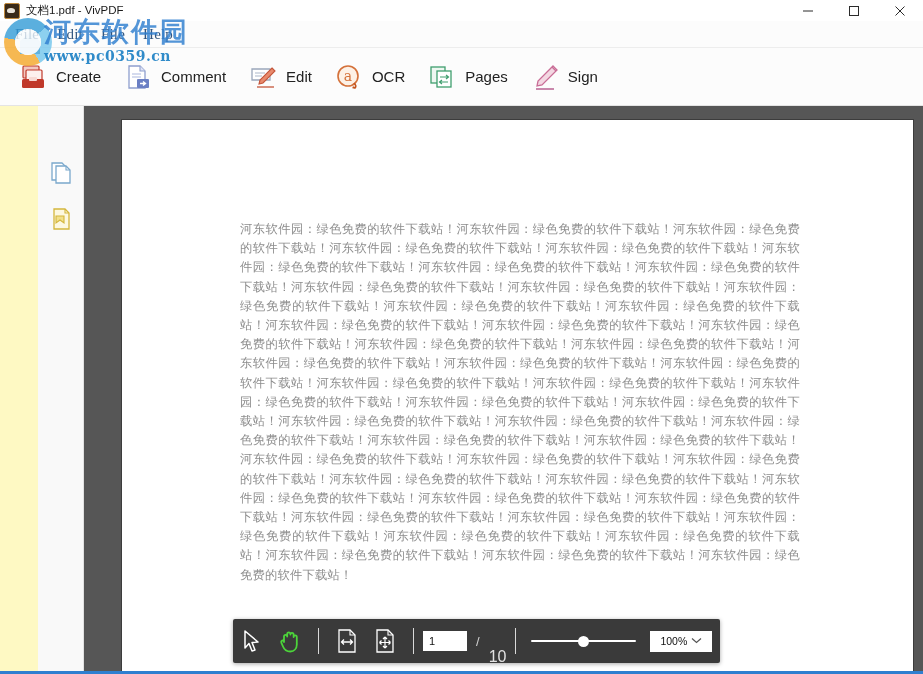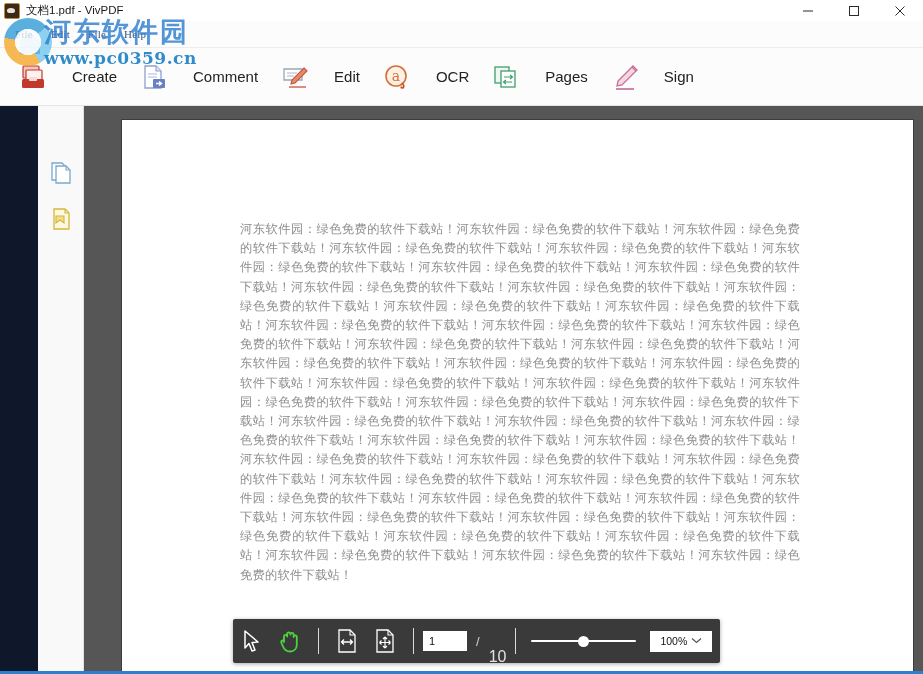--- a/index.html
+++ b/index.html
@@ -2,21 +2,21 @@
 <html><head>
 <meta charset="utf-8">
 <style>
   html,body{margin:0;padding:0;}
   body{
     width:923px;height:674px;overflow:hidden;
     font-family:"Liberation Sans", sans-serif;
     background:#ffffff;
     -webkit-font-smoothing:antialiased;
   }
-  .app{position:relative;width:747px;height:674px;background:#0f172a;}
+  .app{position:relative;width:747px;height:674px;background:#fef9c3;}
 
   
   .titlebar{
     position:absolute;left:0;top:0;width:923px;height:21px;
     background:#ffffff;border-bottom:1px solid #f0f0f0;
     display:flex;align-items:center;
   }
   .app-icon{
     width:14px;height:14px;margin-left:4px;margin-right:6px;
     background:#3a2a18;border:1px solid #c08a3e;border-radius:2px;
@@ -36,21 +36,21 @@
   }
   .win-btn svg{display:block;}
 
   
   .menubar{
     position:absolute;left:0;top:21px;width:923px;height:27px;
     background:#fcfcfc;border-bottom:1px solid #ededed;
     display:flex;align-items:center;padding-left:6px;box-sizing:border-box;
   }
   .menu-item{
-    font-size:11px;color:#31557f;padding:3px 9px;letter-spacing:.2px;
+    font-size:15px;color:#31557f;padding:3px 9px;letter-spacing:.2px;
     font-family:"Liberation Serif", serif;
   }
 
   
   .watermark{
     position:absolute;left:0;top:8px;width:330px;height:60px;
     pointer-events:none;z-index:30;
   }
   .wm-ring{
     position:absolute;left:4px;top:10px;width:48px;height:48px;border-radius:50%;
@@ -67,33 +67,33 @@
     position:absolute;left:16px;top:14px;width:20px;height:22px;
     background:#2f9ad6;clip-path:polygon(50% 0,100% 42%,100% 100%,0 100%,0 42%);
     opacity:.9;
   }
   .wm-cn{
     position:absolute;left:44px;top:6px;font-size:27px;font-weight:700;
     color:#2f7fd0;opacity:.82;letter-spacing:2px;
     font-family:Liberation Sans, sans-serif;
   }
   .wm-url{
-    position:absolute;left:44px;top:40px;font-size:17px;font-weight:700;
+    position:absolute;left:44px;top:40px;font-size:14px;font-weight:700;
     color:#1b7fc4;opacity:.9;letter-spacing:.5px;
     font-family:"DejaVu Serif", serif;
   }
 
   
   .ribbon{
     position:absolute;left:0;top:48px;width:923px;height:58px;
     background:#fcfcfc;border-bottom:1px solid #e4e4e4;
     display:flex;align-items:center;padding-left:18px;box-sizing:border-box;
   }
   .rb{
-    display:flex;align-items:center;gap:24px;margin-right:22px;cursor:default;
+    display:flex;align-items:center;gap:8px;margin-right:22px;cursor:default;
   }
   .rb-label{font-size:15px;color:#222;white-space:nowrap;}
   .rb-ico{width:30px;height:30px;flex:none;display:block;}
 
   
   .main{
     position:absolute;left:0;top:106px;width:923px;height:568px;
     display:flex;
     padding-left:38px;
   }

